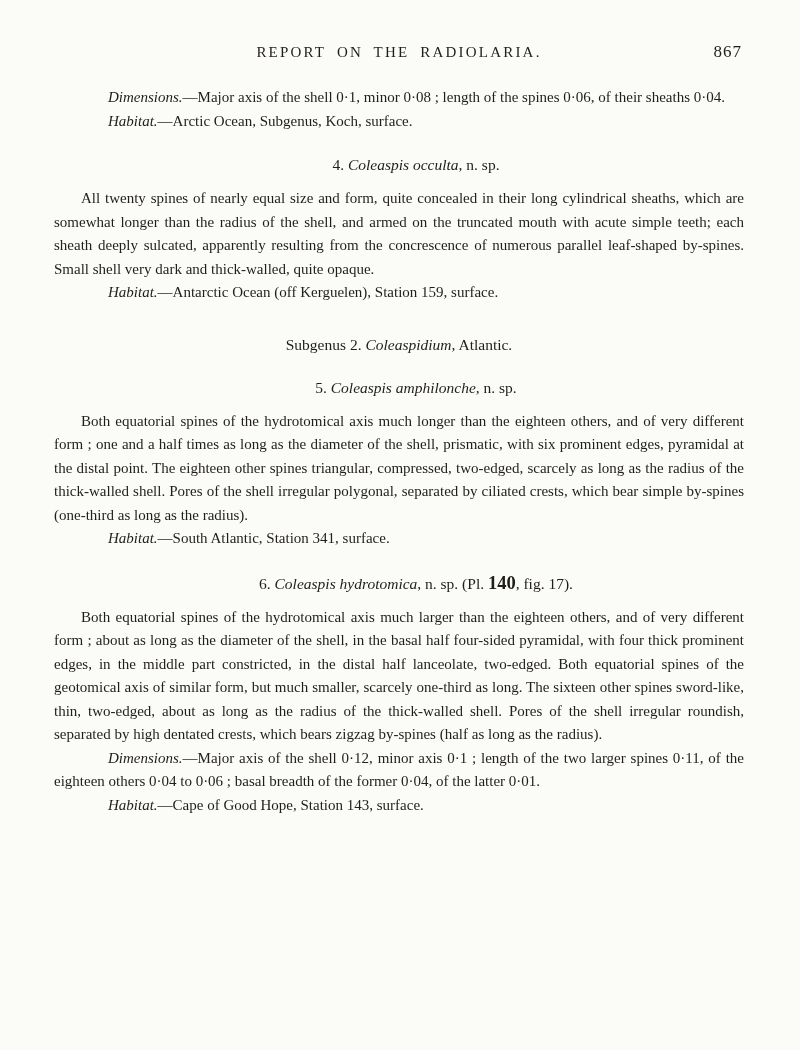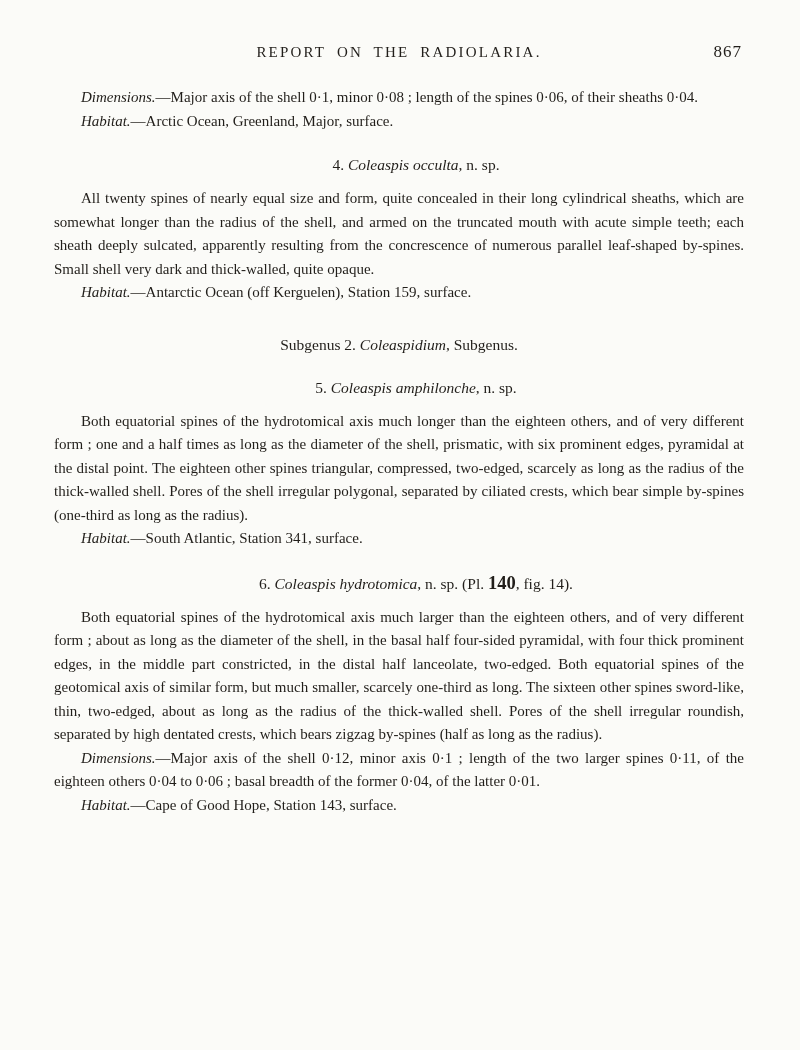--- a/index.html
+++ b/index.html
@@ -43,20 +43,21 @@
     letter-spacing: 1px;
   }
   .para {
     margin: 0;
     font-size: 15px;
     line-height: 23.5px;
     text-align: justify;
     text-indent: 27px;
   }
   .para i.lead {
+    margin-left: 27px;
   }
   .species-heading {
     margin: 21px 0 11px 0;
     font-size: 15.5px;
     text-align: center;
     text-indent: 34px;
     line-height: 22px;
   }
   .subgenus-heading {
     margin: 29px 0 14px 0;
@@ -75,40 +76,40 @@
 
 <div class="page">
 
   <header class="running-head">
     <div class="head-title">REPORT ON THE RADIOLARIA.</div>
     <div class="head-page">867</div>
   </header>
 
   <p class="para"><i class="lead">Dimensions.</i><span>—Major axis of the shell 0·1, minor 0·08 ; length of the spines 0·06, of their sheaths 0·04.</span></p>
 
-  <p class="para"><i class="lead">Habitat.</i><span>—Arctic Ocean, Greenland, Major, surface.</span></p>
+  <p class="para"><i class="lead">Habitat.</i><span>—Arctic Ocean, Subgenus, Koch, surface.</span></p>
 
   <p class="species-heading"><span>4. </span><i>Coleaspis occulta</i><span>, n. sp.</span></p>
 
   <p class="para">All twenty spines of nearly equal size and form, quite concealed in their long cylindrical sheaths, which are somewhat longer than the radius of the shell, and armed on the truncated mouth with acute simple teeth; each sheath deeply sulcated, apparently resulting from the concrescence of numerous parallel leaf-shaped by-spines.  Small shell very dark and thick-walled, quite opaque.</p>
 
 
   <p class="para"><i class="lead">Habitat.</i><span>—Antarctic Ocean (off Kerguelen), Station 159, surface.</span></p>
 
-  <p class="subgenus-heading"><span>Subgenus 2. </span><i>Coleaspidium</i><span>, Subgenus.</span></p>
+  <p class="subgenus-heading"><span>Subgenus 2. </span><i>Coleaspidium</i><span>, Atlantic.</span></p>
 
 
   <p class="species-heading"><span>5. </span><i>Coleaspis amphilonche</i><span>, n. sp.</span></p>
 
   <p class="para">Both equatorial spines of the hydrotomical axis much longer than the eighteen others, and of very different form ; one and a half times as long as the diameter of the shell, prismatic, with six prominent edges, pyramidal at the distal point.  The eighteen other spines triangular, compressed, two-edged, scarcely as long as the radius of the thick-walled shell.  Pores of the shell irregular polygonal, separated by ciliated crests, which bear simple by-spines (one-third as long as the radius).</p>
 
 
   <p class="para"><i class="lead">Habitat.</i><span>—South Atlantic, Station 341, surface.</span></p>
 
-  <p class="species-heading"><span>6. </span><i>Coleaspis hydrotomica</i><span>, n. sp. (Pl. </span><span class="plate-num">140</span><span>, fig. 14).</span></p>
+  <p class="species-heading"><span>6. </span><i>Coleaspis hydrotomica</i><span>, n. sp. (Pl. </span><span class="plate-num">140</span><span>, fig. 17).</span></p>
 
   <p class="para">Both equatorial spines of the hydrotomical axis much larger than the eighteen others, and of very different form ; about as long as the diameter of the shell, in the basal half four-sided pyramidal, with four thick prominent edges, in the middle part constricted, in the distal half lanceolate, two-edged.  Both equatorial spines of the geotomical axis of similar form, but much smaller, scarcely one-third as long.  The sixteen other spines sword-like, thin, two-edged, about as long as the radius of the thick-walled shell.  Pores of the shell irregular roundish, separated by high dentated crests, which bears zigzag by-spines (half as long as the radius).</p>
 
   <p class="para"><i class="lead">Dimensions.</i><span>—Major axis of the shell 0·12, minor axis 0·1 ; length of the two larger spines 0·11, of the eighteen others 0·04 to 0·06 ; basal breadth of the former 0·04, of the latter 0·01.</span></p>
 
   <p class="para"><i class="lead">Habitat.</i><span>—Cape of Good Hope, Station 143, surface.</span></p>
 
 </div>
 
 </body></html>

